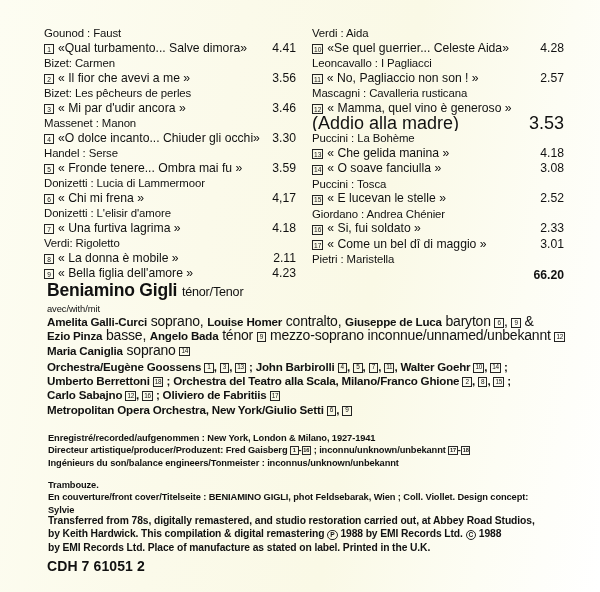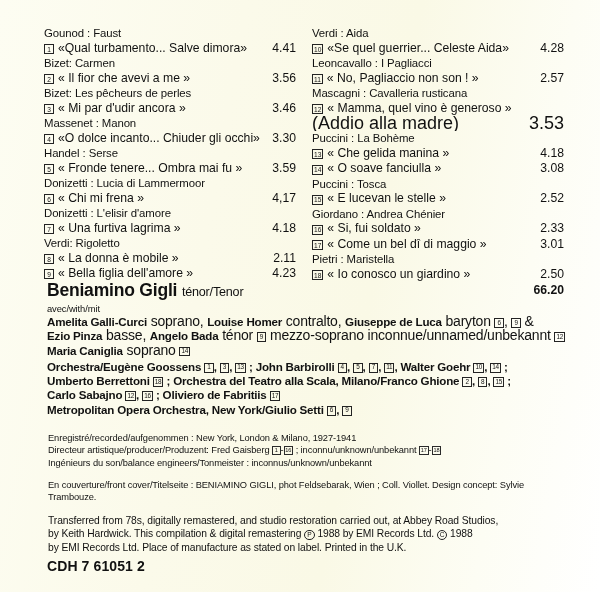--- a/index.html
+++ b/index.html
@@ -66,21 +66,21 @@
   .nbox{
     display:inline-block;border:1px solid #232323;
     font-size:6.4px;line-height:6.8px;font-weight:normal;
     padding:0.5px 1px;min-width:5.5px;text-align:center;
     position:relative;top:-1.5px;
   }
   .orchestras{margin-top:2px;}
 
   
   .fine{position:absolute;left:48px;width:505px;}
-  .fine p{margin:0;}
+  .fine p{margin:0;font-weight:bold;}
   .rec{top:432px;font-size:9.3px;line-height:12.4px;letter-spacing:-0.1px;}
   .cover{top:479px;font-size:9.3px;line-height:12.4px;letter-spacing:-0.1px;}
   .transfer{top:514px;font-size:10.3px;line-height:13.4px;letter-spacing:-0.1px;}
   .catalog{
     position:absolute;left:47px;top:558px;
     font-size:14px;font-weight:bold;letter-spacing:0.1px;
   }
   .tinybox{
     display:inline-block;border:1px solid #2a2a2a;
     font-size:5.6px;line-height:6px;padding:0.4px 0.8px;
@@ -198,25 +198,20 @@
           <span class="num">16</span>
           <span class="title">« Si, fui soldato »</span>
           <span class="dur">2.33</span>
         </div>
         <div class="trk">
           <span class="num">17</span>
           <span class="title">« Come un bel dî di maggio »</span>
           <span class="dur">3.01</span>
         </div>
         <div class="work">Pietri : Maristella</div>
-        <div class="trk">
-          <span class="num">18</span>
-          <span class="title">« Io conosco un giardino »</span>
-          <span class="dur">2.50</span>
-        </div>
         <div class="total">66.20</div>
       </div>
   </div>
 
   <div class="artist">
     <div class="artist-name">
       <span>Beniamino Gigli</span>
       <span class="voice">ténor/Tenor</span>
     </div>
     <div class="avec">avec/with/mit</div>
@@ -235,22 +230,22 @@
 
   <div class="fine rec" style="top:432px">
     <p>Enregistré/recorded/aufgenommen : New York, London &amp; Milano, 1927-1941</p>
     <p>
       <span>Directeur artistique/producer/Produzent: Fred Gaisberg </span><span class="tinybox">1</span><span>-</span><span class="tinybox">16</span><span> ; inconnu/unknown/unbekannt </span><span class="tinybox">17</span><span>-</span><span class="tinybox">18</span>
     </p>
     <p>Ingénieurs du son/balance engineers/Tonmeister : inconnus/unknown/unbekannt</p>
   </div>
 
   <div class="fine cover" style="top:479px">
+    <p>Trambouze.</p>
     <p>En couverture/front cover/Titelseite : BENIAMINO GIGLI, phot Feldsebarak, Wien ; Coll. Viollet. Design concept: Sylvie</p>
-    <p>Trambouze.</p>
   </div>
 
   <div class="fine transfer" style="top:514px">
     <p>Transferred from 78s, digitally remastered, and studio restoration carried out, at Abbey Road Studios,</p>
     <p>
       <span>by Keith Hardwick. This compilation &amp; digital remastering </span><span class="circ">P</span><span> 1988 by EMI Records Ltd. </span><span class="circ">C</span><span> 1988</span>
     </p>
     <p>by EMI Records Ltd. Place of manufacture as stated on label. Printed in the U.K.</p>
   </div>
 

